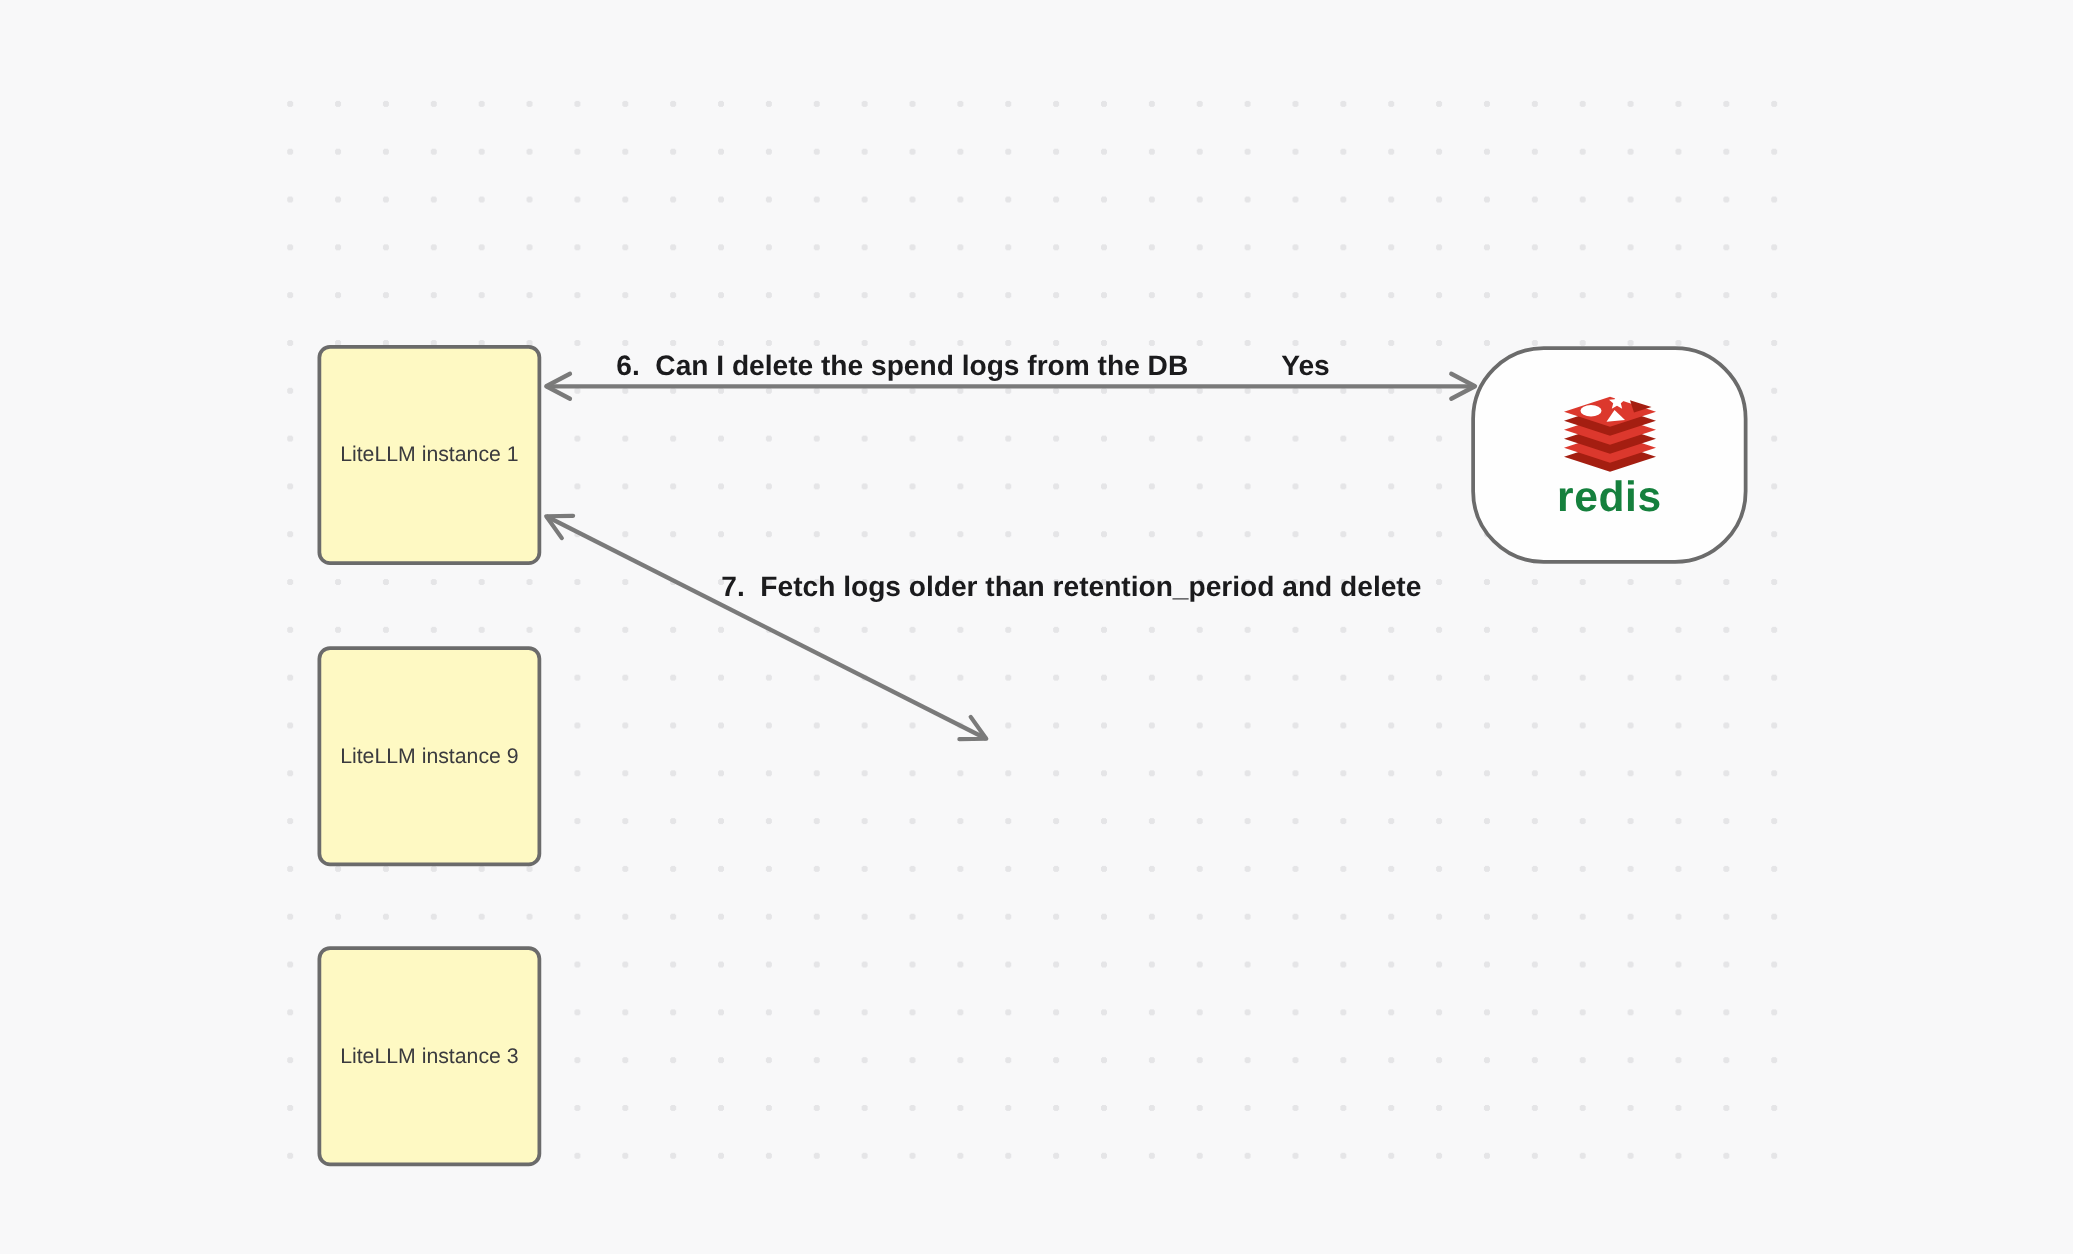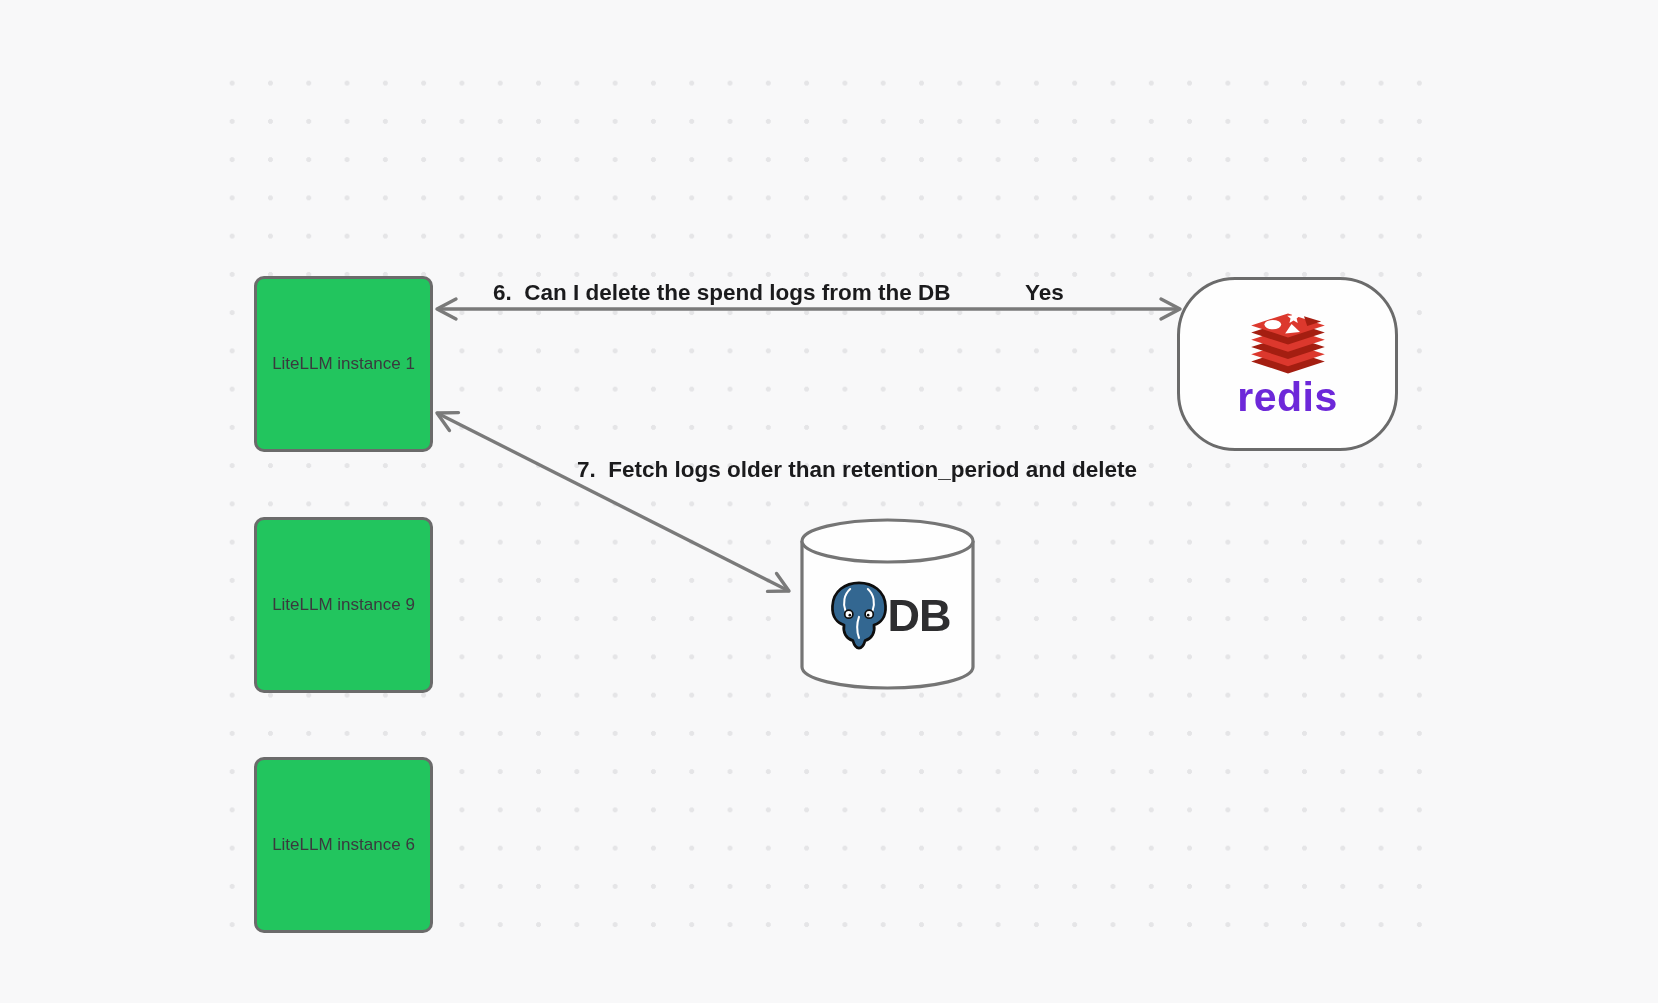--- a/index.html
+++ b/index.html
@@ -9,35 +9,35 @@
   }
   .dot-grid{
     position:absolute;left:213px;top:64px;width:1226px;height:884px;
     background-image:radial-gradient(circle,#e5e5e7 2.4px,rgba(0,0,0,0) 2.6px);
     background-size:38.3px 38.25px;
     z-index:0;
   }
   .edges-layer{position:absolute;left:0;top:0;z-index:1;}
   .llm-box{
     position:absolute;left:254px;width:179px;height:176px;box-sizing:border-box;
-    background:#22c55e;border:3px solid #6b6b6b;border-radius:10px;
+    background:#fef9c3;border:3px solid #6b6b6b;border-radius:10px;
     display:flex;align-items:center;justify-content:center;z-index:2;
   }
   .llm-box .node-label{font-size:17px;color:#3a3a3e;}
   .box1{top:276px;}
   .box2{top:517px;}
   .box3{top:757px;}
   .redis-node{
     position:absolute;left:1177px;top:277px;width:221px;height:174px;box-sizing:border-box;
     background:#fefefe;border:3.5px solid #6b6b6b;border-radius:58px;
     display:flex;flex-direction:column;align-items:center;justify-content:center;
     z-index:2;
   }
   .redis-wordmark{
-    font-size:41px;font-weight:700;color:#6d28d9;line-height:1;margin-top:1px;
+    font-size:34px;font-weight:700;color:#15803d;line-height:1;margin-top:1px;
     letter-spacing:0.5px;
   }
   .db-node{
     position:absolute;left:800px;top:518px;width:175px;height:172px;z-index:2;
   }
   .db-node .cyl{position:absolute;left:0;top:0;}
   .db-content{
     position:absolute;left:0;top:62px;width:100%;
     display:flex;align-items:center;justify-content:center;
   }
@@ -70,57 +70,37 @@
     <line x1="437" y1="413" x2="789" y2="591" stroke="#7a7a7a" stroke-width="3.4" marker-start="url(#ah)" marker-end="url(#ah)"></line>
   </svg>
 
   <div class="llm-box box1">
     <span class="node-label">LiteLLM instance 1</span>
   </div>
   <div class="llm-box box2">
     <span class="node-label">LiteLLM instance 9</span>
   </div>
   <div class="llm-box box3">
-    <span class="node-label">LiteLLM instance 6</span>
+    <span class="node-label">LiteLLM instance 3</span>
   </div>
 
   <div class="redis-node">
     <svg viewBox="0 0 100 82" width="80" height="66">
       <path d="M50 49 L96 64 L50 79 L4 64 Z" fill="#a41e11"></path>
       <path d="M50 40 L96 55 L50 70 L4 55 Z" fill="#dc382d"></path>
       <path d="M50 31 L96 46 L50 61 L4 46 Z" fill="#a41e11"></path>
       <path d="M50 22 L96 37 L50 52 L4 37 Z" fill="#dc382d"></path>
       <path d="M50 13 L96 28 L50 43 L4 28 Z" fill="#a41e11"></path>
       <path d="M50 4 L96 19 L50 34 L4 19 Z" fill="#dc382d"></path>
       <ellipse cx="31" cy="18" rx="10.5" ry="5.8" fill="#ffffff"></ellipse>
       <polygon points="57,1.5 59.4,6.6 65,6.9 60.8,10.5 62.2,16 57,13 51.8,16 53.2,10.5 49,6.9 54.6,6.6" fill="#ffffff"></polygon>
       <polygon points="46.5,29 65,27.2 54.5,17.2" fill="#ffffff"></polygon>
       <polygon points="70,7.5 91.5,14.2 74,19.8" fill="#a41e11"></polygon>
     </svg>
     <span class="redis-wordmark">redis</span>
   </div>
 
-  <div class="db-node">
-    <svg class="cyl" viewBox="0 0 175 172" width="175" height="172">
-      <path d="M2 23 L2 149 A85.5 21 0 0 0 173 149 L173 23 Z" fill="#fefefe" stroke="none"></path>
-      <path d="M2 23 L2 149 A85.5 21 0 0 0 173 149 L173 23" fill="none" stroke="#757575" stroke-width="3.2"></path>
-      <ellipse cx="87.5" cy="23" rx="85.5" ry="21" fill="#fefefe" stroke="#757575" stroke-width="3.2"></ellipse>
-    </svg>
-    <div class="db-content">
-      <svg viewBox="0 0 100 104" width="68" height="71">
-        <path d="M50 4 C70 4 88 16 89 38 C90 54 82 63 72 66 C74 77 69 86 59 89 C57 96 53 100 50 100 C47 100 43 96 41 89 C31 86 26 77 28 66 C18 63 10 54 11 38 C12 16 30 4 50 4 Z" fill="#336791" stroke="#0e0e0e" stroke-width="4" stroke-linejoin="round"></path>
-        <path d="M37 13 C28 21 26 34 30 45" fill="none" stroke="#ffffff" stroke-width="3" stroke-linecap="round"></path>
-        <path d="M63 13 C72 21 74 34 70 45" fill="none" stroke="#ffffff" stroke-width="3" stroke-linecap="round"></path>
-        <path d="M50 54 C46.5 64 46.5 75 50 85" fill="none" stroke="#ffffff" stroke-width="3" stroke-linecap="round"></path>
-        <circle cx="35" cy="50" r="6" fill="#ffffff" stroke="#0e0e0e" stroke-width="2.5"></circle>
-        <circle cx="65" cy="50" r="6" fill="#ffffff" stroke="#0e0e0e" stroke-width="2.5"></circle>
-        <circle cx="36.5" cy="51.5" r="1.9" fill="#0e0e0e"></circle>
-        <circle cx="63.5" cy="51.5" r="1.9" fill="#0e0e0e"></circle>
-      </svg>
-      <span class="db-label">DB</span>
-    </div>
-  </div>
 
   <div class="edge-label lbl1">6.  Can I delete the spend logs from the DB</div>
   <div class="edge-label lbl-yes">Yes</div>
   <div class="edge-label lbl2">7.  Fetch logs older than retention_period and delete</div>
 
 </div>
 
 </body></html>

